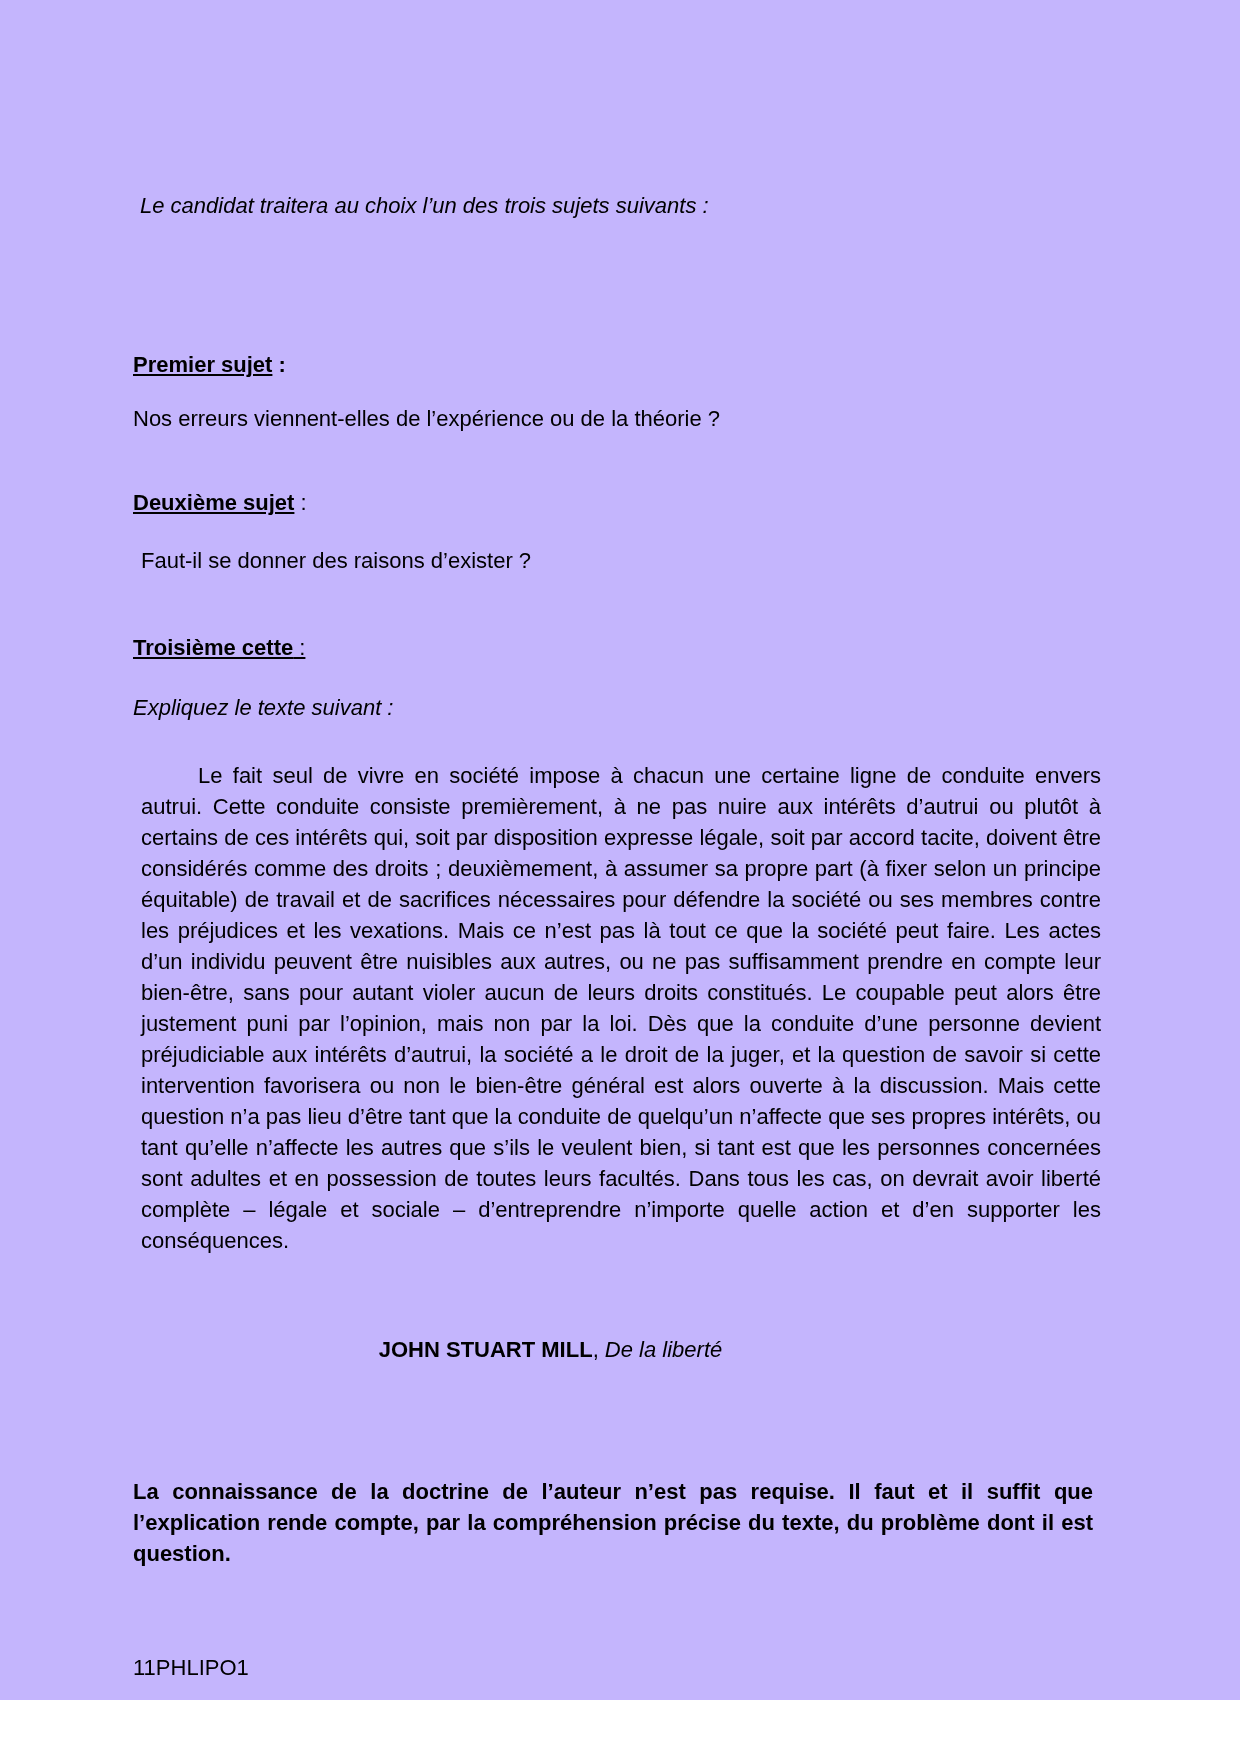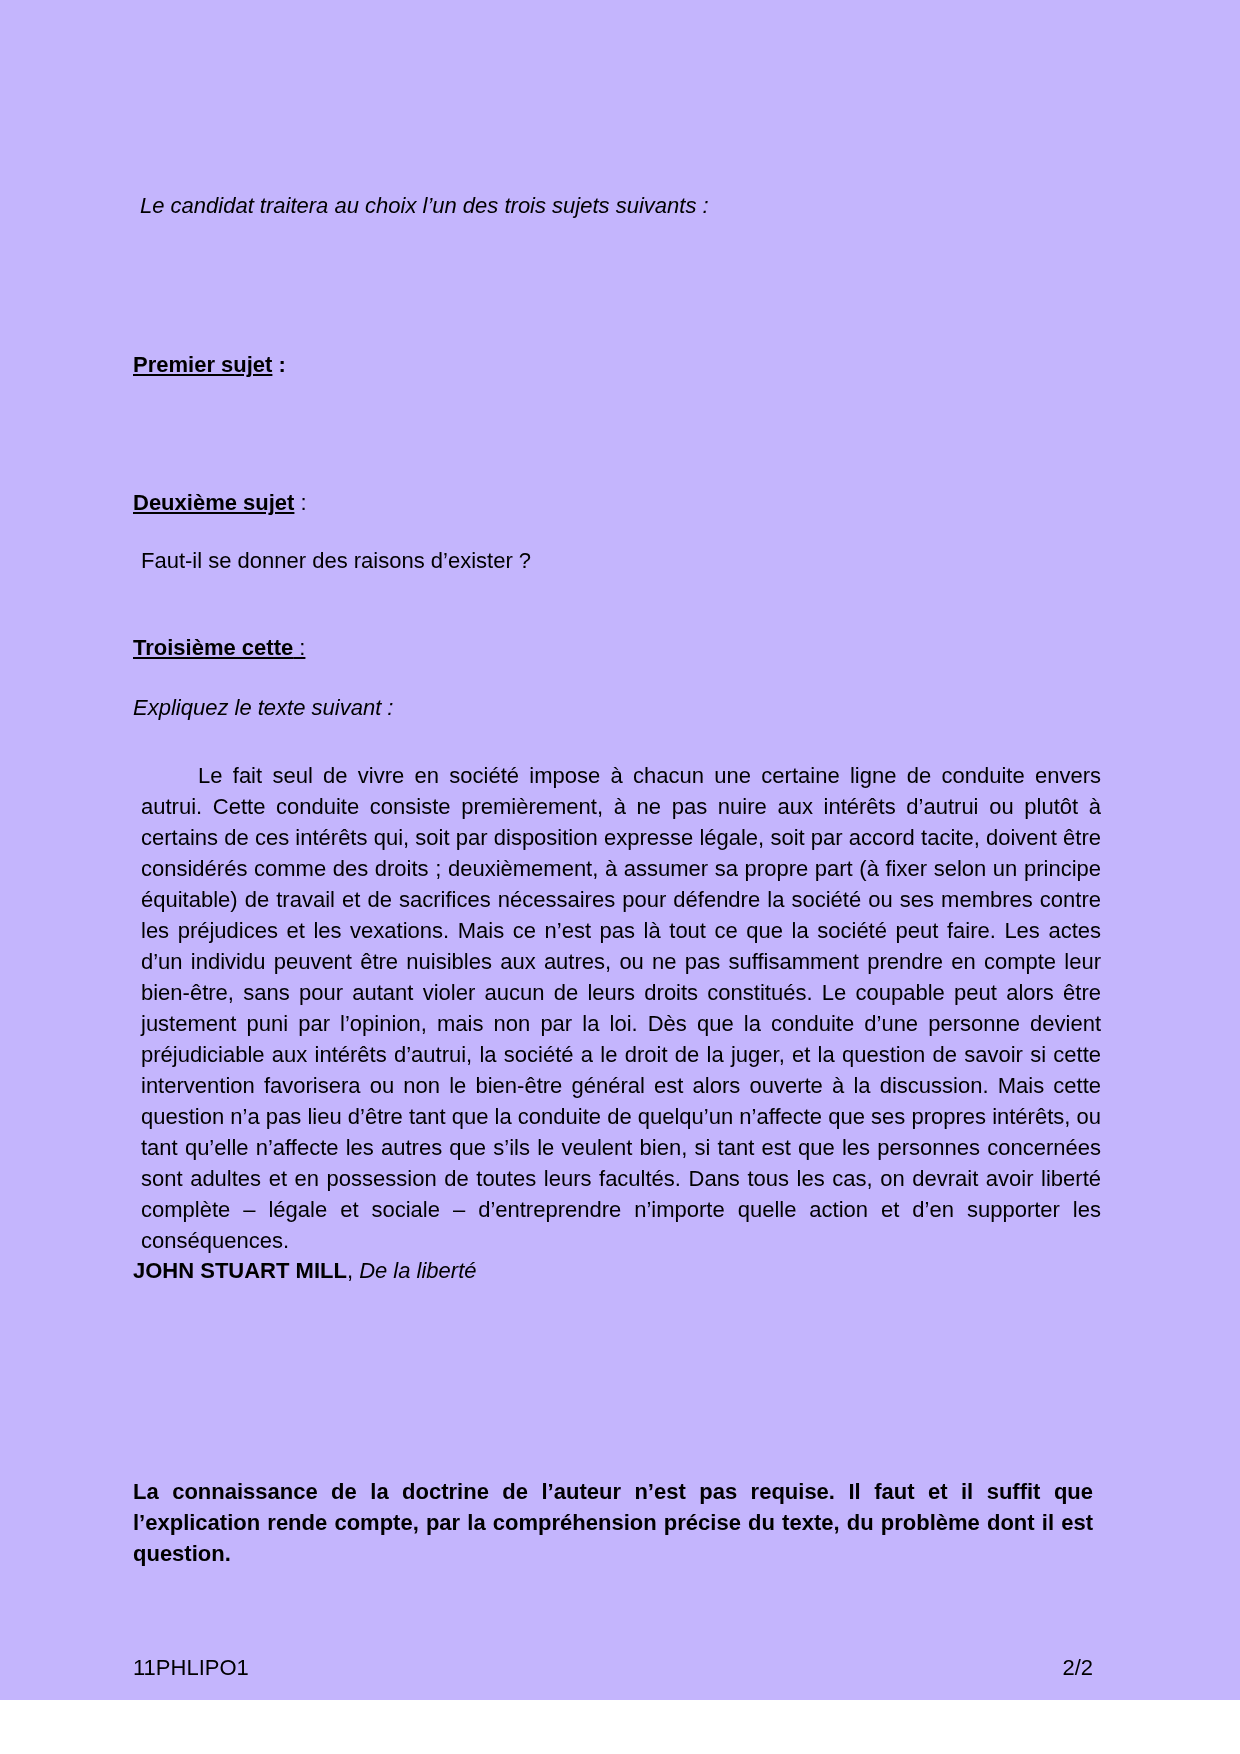--- a/index.html
+++ b/index.html
@@ -51,24 +51,24 @@
     top: 752px;
     left: 133px;
     width: 960px;
     text-align: justify;
     text-indent: 57px;
     line-height: 31px;
     margin: 8px;
   }
   .attribution {
     position: absolute;
-    top: 1258px;
+    top: 1337px;
     left: 133px;
     width: 835px;
-    text-align: left;
+    text-align: center;
     white-space: nowrap;
   }
   .attribution .author {
     font-weight: bold;
   }
   .attribution .work {
     font-style: italic;
   }
   .notice {
     position: absolute;
@@ -97,35 +97,35 @@
 </head>
 <body>
 
 <div class="page">
 
   <div class="instruction italic">Le candidat traitera au choix l’un des trois sujets suivants :</div>
 
   <div class="subject-heading" style="top: 352px;">
     <span class="underlined">Premier sujet</span><span class="sep"> :</span>
   </div>
+  <div class="subject-text" style="top: 406px;">Nos erreurs viennent-elles de l’expérience ou de la théorie ?</div>
 
   <div class="subject-heading" style="top: 490px;">
     <span class="underlined">Deuxième sujet</span><span class="sep normal"> :</span>
   </div>
   <div class="subject-text" style="top: 548px; margin-left: 8px;">Faut-il se donner des raisons d’exister ?</div>
 
   <div class="subject-heading" style="top: 635px;">
     <span class="underlined">Troisième cette</span><span class="sep normal underlined"> :</span>
   </div>
   <div class="subject-text italic" style="top: 695px;">Expliquez le texte suivant :</div>
 
   <p class="excerpt">Le fait seul de vivre en société impose à chacun une certaine ligne de conduite envers autrui. Cette conduite consiste premièrement, à ne pas nuire aux intérêts d’autrui ou plutôt à certains de ces intérêts qui, soit par disposition expresse légale, soit par accord tacite, doivent être considérés comme des droits ; deuxièmement, à assumer sa propre part (à fixer selon un principe équitable) de travail et de sacrifices nécessaires pour défendre la société ou ses membres contre les préjudices et les vexations. Mais ce n’est pas là tout ce que la société peut faire. Les actes d’un individu peuvent être nuisibles aux autres, ou ne pas suffisamment prendre en compte leur bien-être, sans pour autant violer aucun de leurs droits constitués. Le coupable peut alors être justement puni par l’opinion, mais non par la loi. Dès que la conduite d’une personne devient préjudiciable aux intérêts d’autrui, la société a le droit de la juger, et la question de savoir si cette intervention favorisera ou non le bien-être général est alors ouverte à la discussion. Mais cette question n’a pas lieu d’être tant que la conduite de quelqu’un n’affecte que ses propres intérêts, ou tant qu’elle n’affecte les autres que s’ils le veulent bien, si tant est que les personnes concernées sont adultes et en possession de toutes leurs facultés. Dans tous les cas, on devrait avoir liberté complète – légale et sociale – d’entreprendre n’importe quelle action et d’en supporter les conséquences.</p>
 
   <div class="attribution">
     <span class="author">JOHN STUART MILL</span><span>, </span><span class="work">De la liberté</span>
   </div>
 
   <p class="notice">La connaissance de la doctrine de l’auteur n’est pas requise. Il faut et il suffit que l’explication rende compte, par la compréhension précise du texte, du problème dont il est question.</p>
 
   <div class="footer-code">11PHLIPO1</div>
-  <div class="footer-page">2/2</div>
 
 </div>
 
 </body></html>

